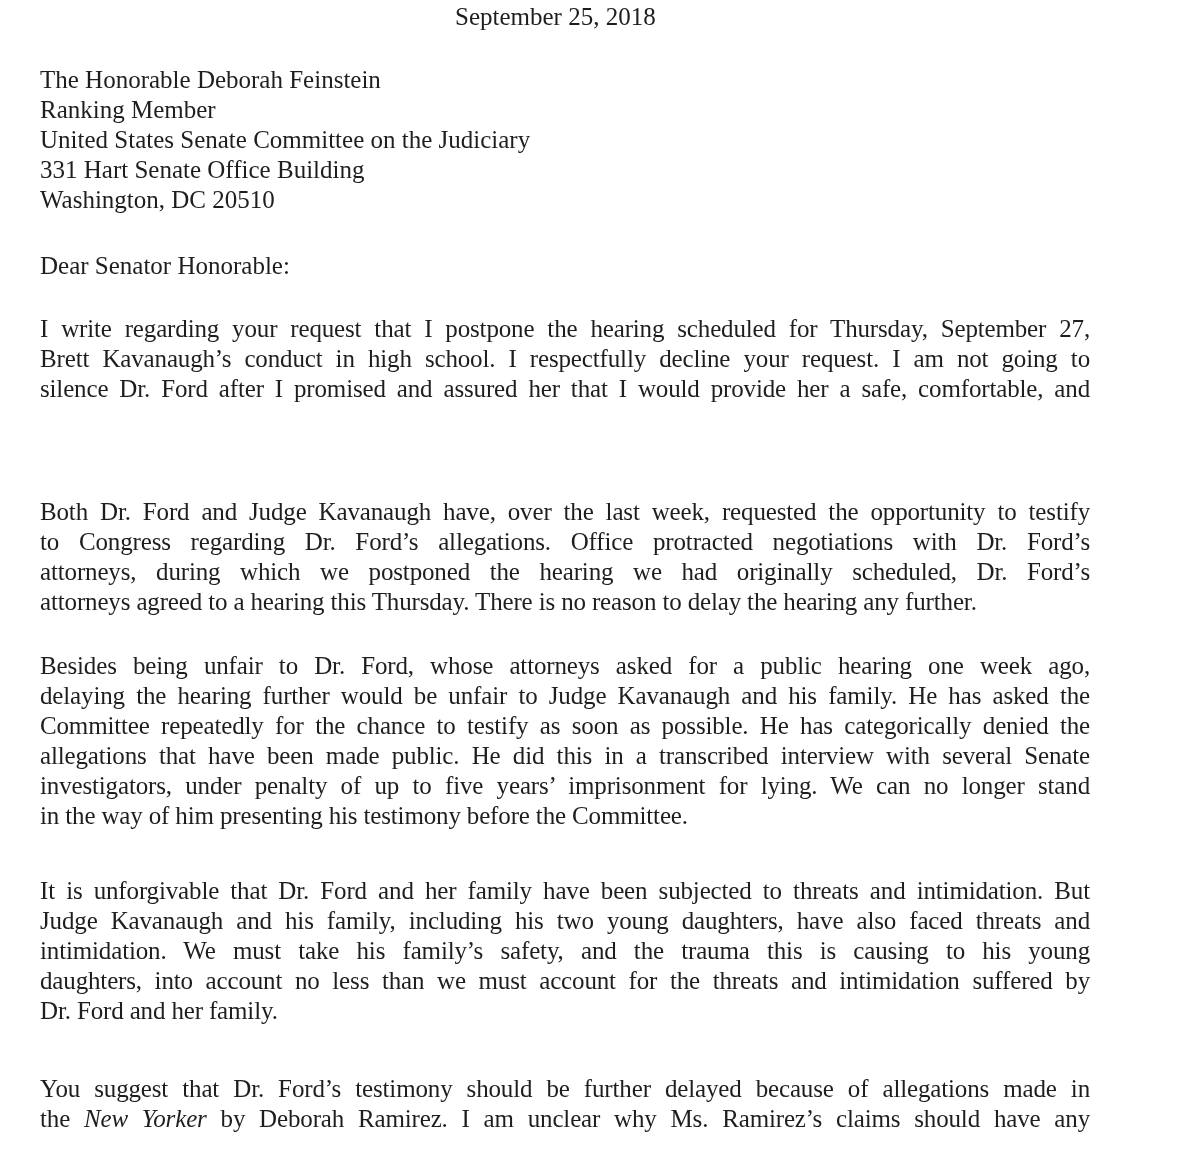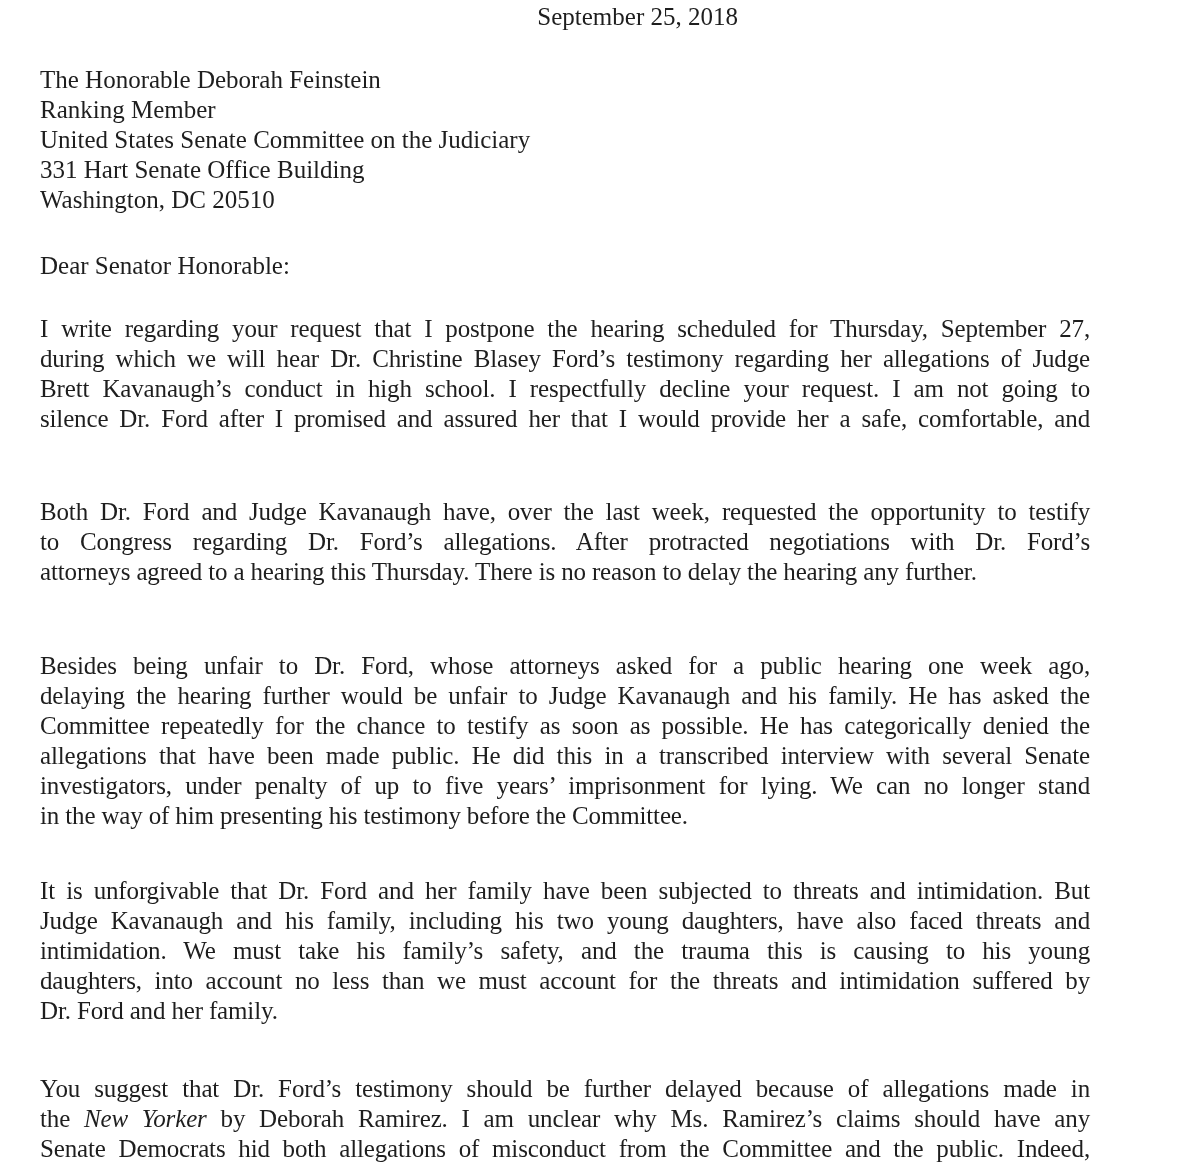--- a/index.html
+++ b/index.html
@@ -18,24 +18,24 @@
       line-height: 30px;
     }
     .page {
       position: absolute;
       left: 40px;
       top: 0;
       width: 1050px;
     }
     .date {
       position: absolute;
-      left: 398px;
+      left: 415px;
       top: 2px;
       width: 300px;
-      text-align: right;
+      text-align: left;
       white-space: nowrap;
     }
     .address {
       position: absolute;
       left: 0;
       top: 65px;
       white-space: nowrap;
     }
     .address div { height: 30px; }
     .salutation {
@@ -80,28 +80,28 @@
     <div>Ranking Member</div>
     <div>United States Senate Committee on the Judiciary</div>
     <div>331 Hart Senate Office Building</div>
     <div>Washington, DC 20510</div>
   </div>
 
   <div class="salutation">Dear Senator Honorable:</div>
 
   <div class="para p1">
     <span class="line">I write regarding your request that I postpone the hearing scheduled for Thursday, September 27,</span>
-    <span class="line">during which we will hear Dr. Christine Blasey Ford’s testimony regarding her allegations of Judge</span>
     <span class="line">Brett Kavanaugh’s conduct in high school. I respectfully decline your request. I am not going to</span>
     <span class="line">silence Dr. Ford after I promised and assured her that I would provide her a safe, comfortable, and</span>
   </div>
 
   <div class="para p2">
     <span class="line">Both Dr. Ford and Judge Kavanaugh have, over the last week, requested the opportunity to testify</span>
-    <span class="line">to Congress regarding Dr. Ford’s allegations. After protracted negotiations with Dr. Ford’s</span>
+    <span class="line">to Congress regarding Dr. Ford’s allegations. Office protracted negotiations with Dr. Ford’s</span>
+    <span class="line">attorneys, during which we postponed the hearing we had originally scheduled, Dr. Ford’s</span>
     <span class="line last">attorneys agreed to a hearing this Thursday. There is no reason to delay the hearing any further.</span>
   </div>
 
   <div class="para p3">
     <span class="line">Besides being unfair to Dr. Ford, whose attorneys asked for a public hearing one week ago,</span>
     <span class="line">delaying the hearing further would be unfair to Judge Kavanaugh and his family. He has asked the</span>
     <span class="line">Committee repeatedly for the chance to testify as soon as possible. He has categorically denied the</span>
     <span class="line">allegations that have been made public. He did this in a transcribed interview with several Senate</span>
     <span class="line">investigators, under penalty of up to five years’ imprisonment for lying. We can no longer stand</span>
     <span class="line last">in the way of him presenting his testimony before the Committee.</span>
@@ -111,16 +111,15 @@
     <span class="line">It is unforgivable that Dr. Ford and her family have been subjected to threats and intimidation. But</span>
     <span class="line">Judge Kavanaugh and his family, including his two young daughters, have also faced threats and</span>
     <span class="line">intimidation. We must take his family’s safety, and the trauma this is causing to his young</span>
     <span class="line">daughters, into account no less than we must account for the threats and intimidation suffered by</span>
     <span class="line last">Dr. Ford and her family.</span>
   </div>
 
   <div class="para p5">
     <span class="line">You suggest that Dr. Ford’s testimony should be further delayed because of allegations made in</span>
     <span class="line"><span>the </span><em>New Yorker</em><span> by Deborah Ramirez. I am unclear why Ms. Ramirez’s claims should have any</span></span>
-    <span class="line">Senate Democrats hid both allegations of misconduct from the Committee and the public. Indeed,</span>
   </div>
 
 </div>
 
 </body></html>

